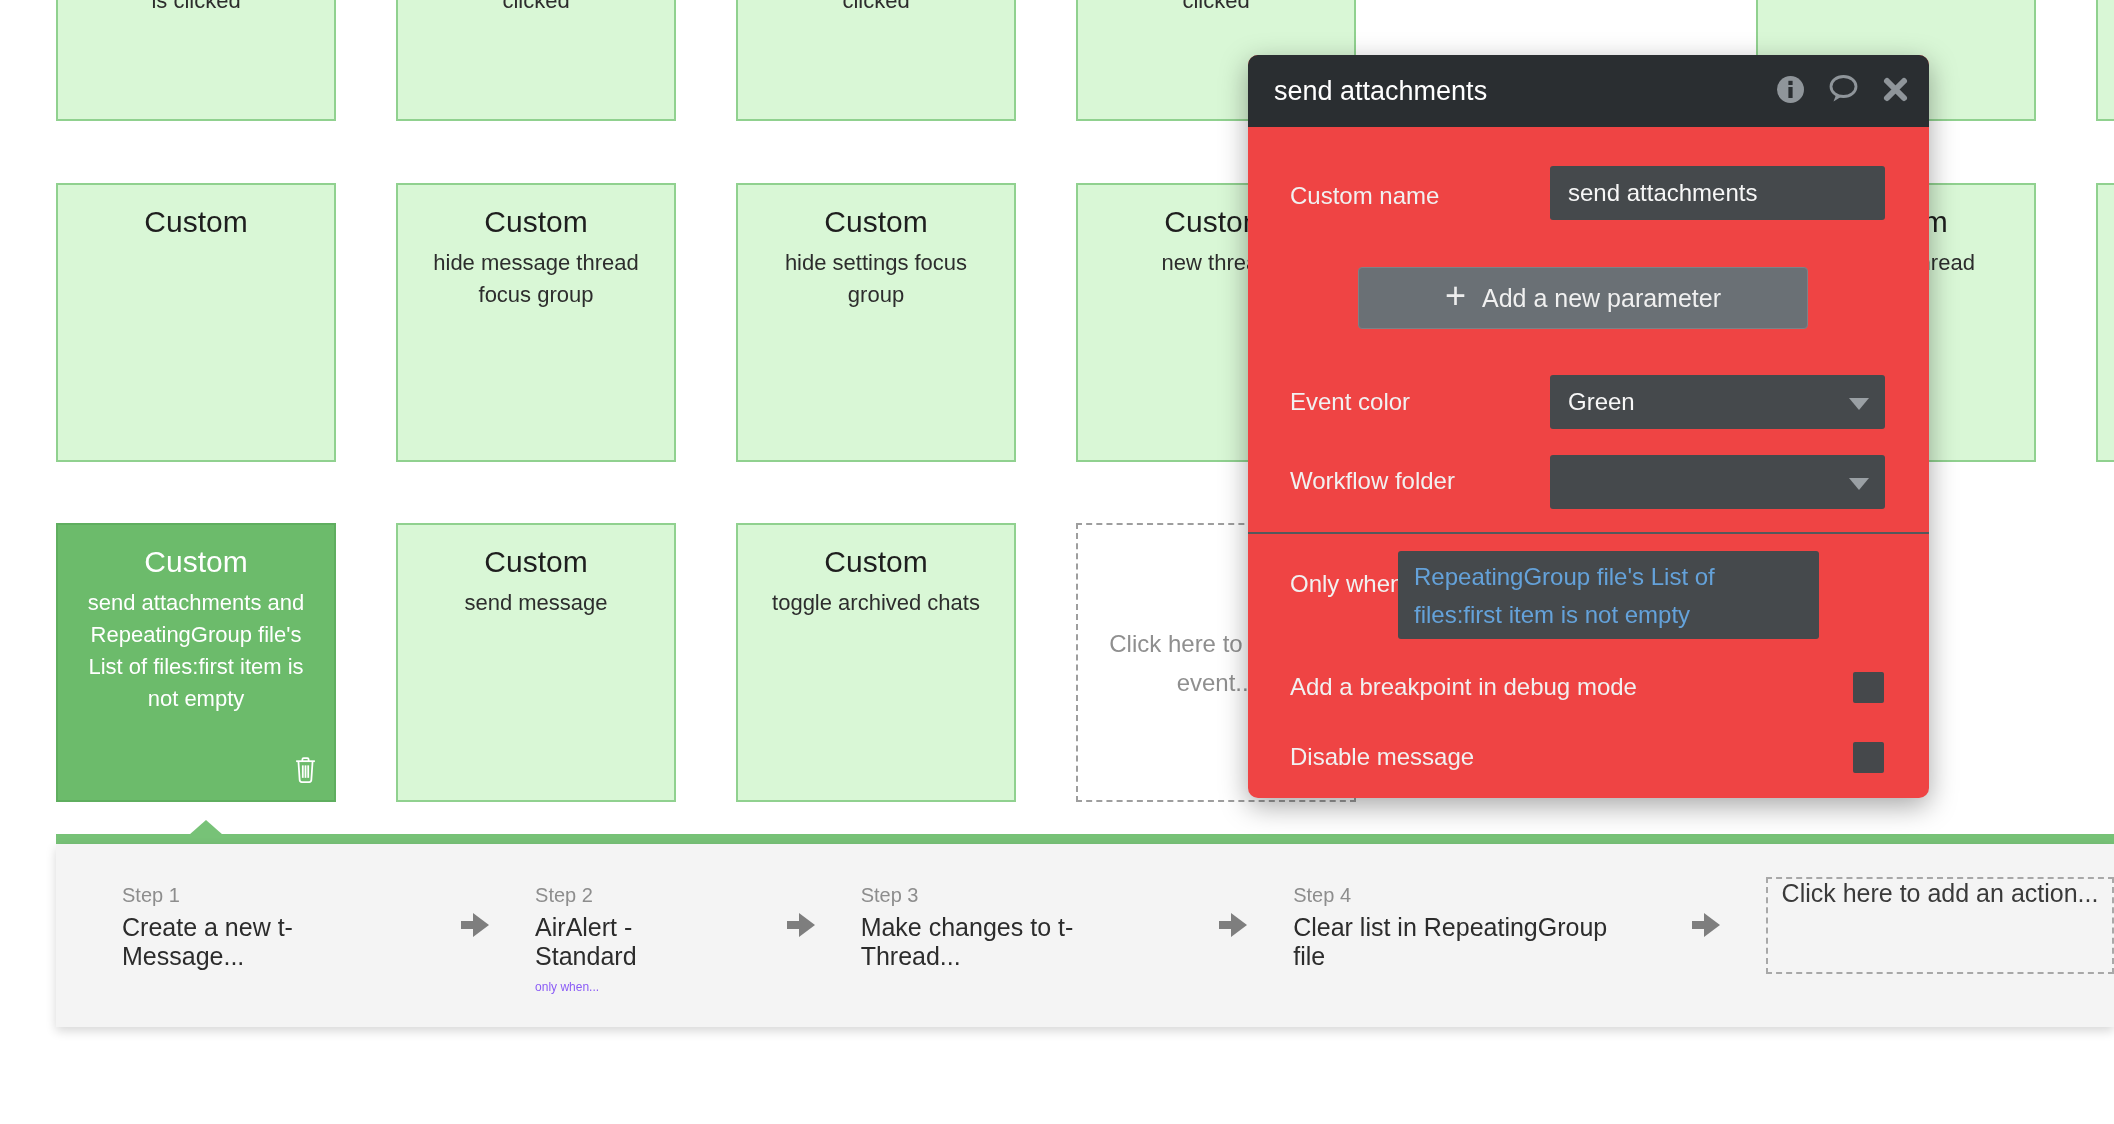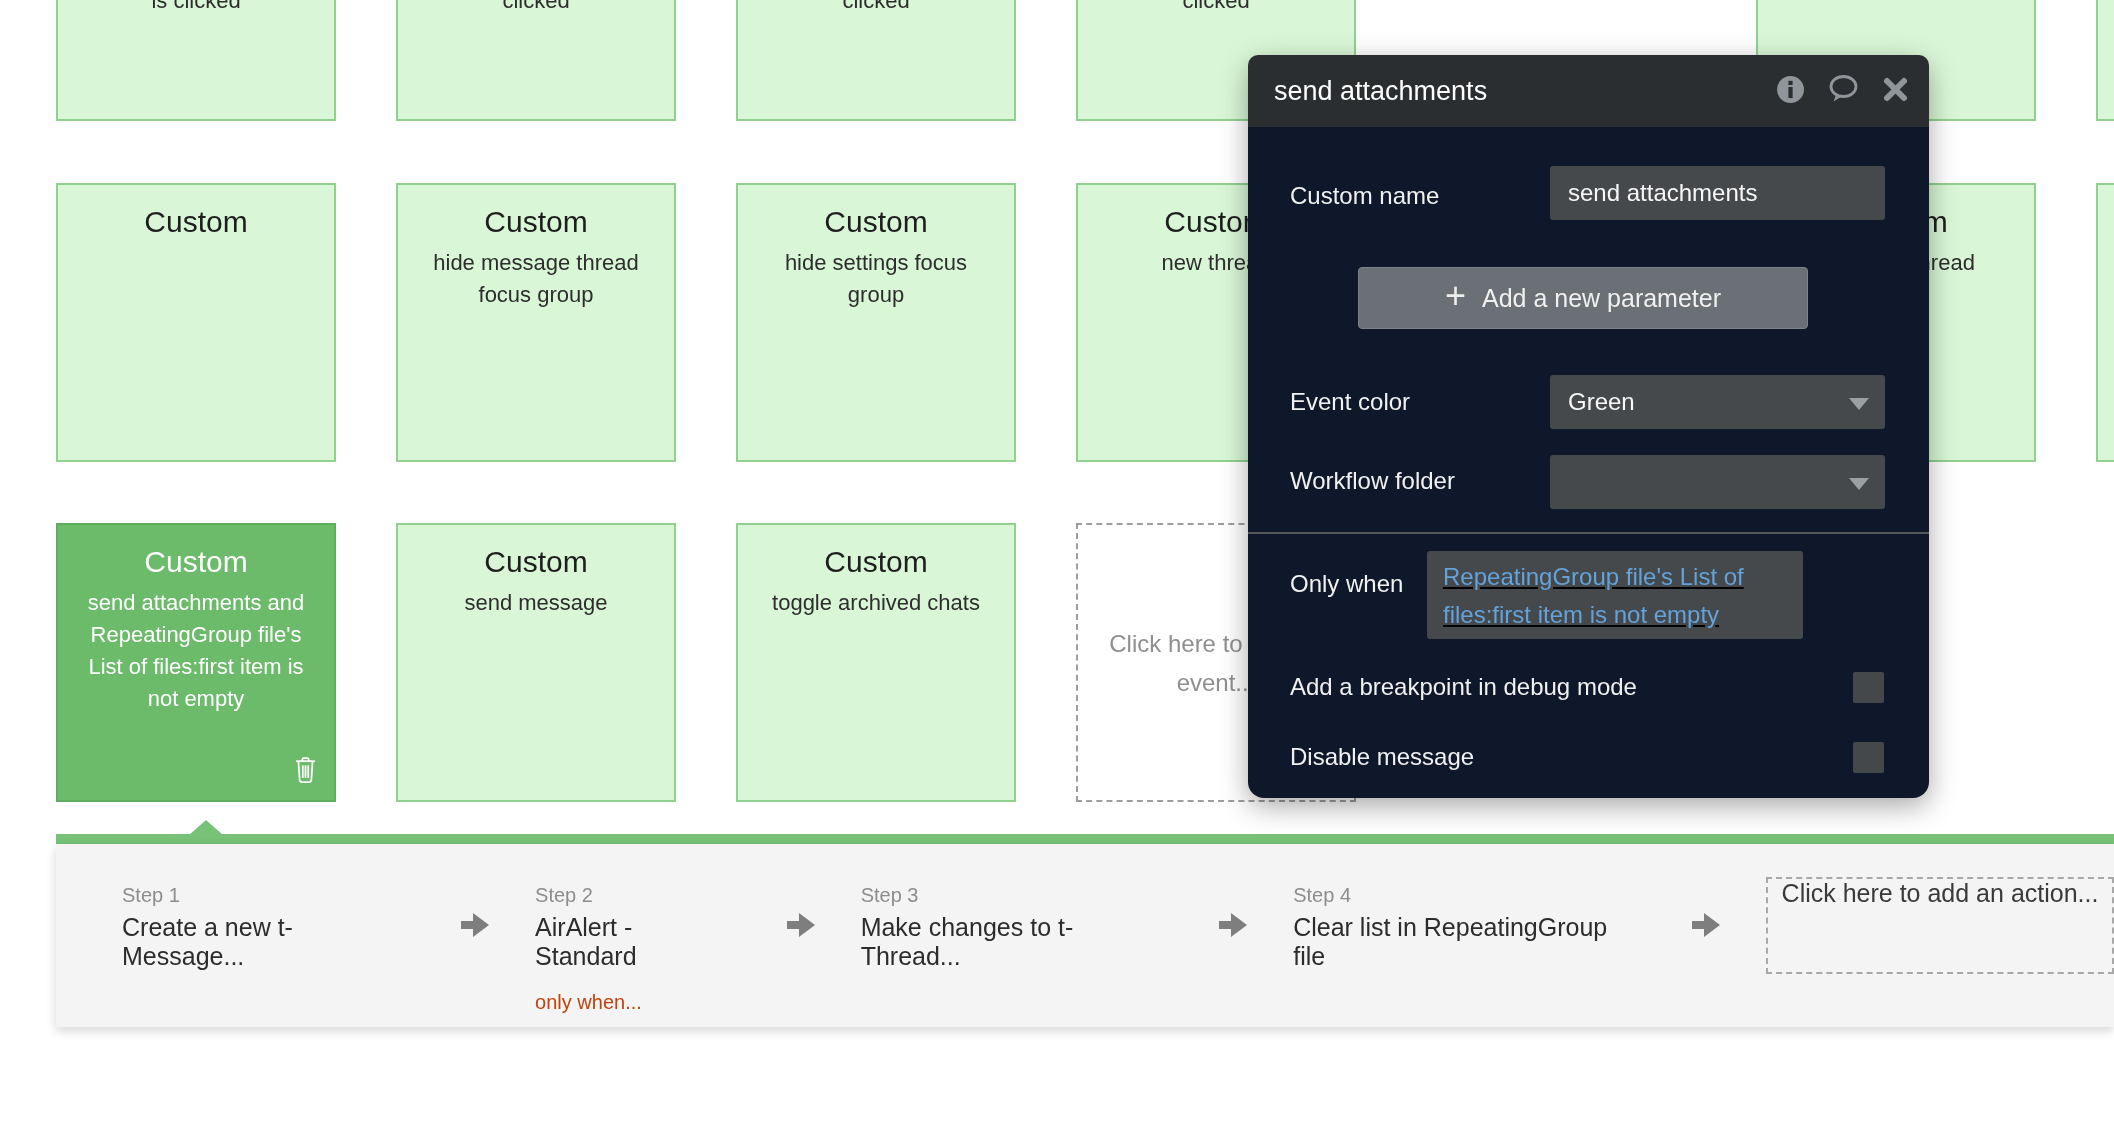--- a/index.html
+++ b/index.html
@@ -27,46 +27,46 @@
 
   
   .green-bar{position:absolute;left:56px;top:834px;width:2058px;height:10px;background:#77c277;z-index:2;}
   .notch{position:absolute;left:189px;top:820px;width:0;height:0;z-index:2;
         border-left:17px solid transparent;border-right:17px solid transparent;border-bottom:15px solid #77c277;}
   .panel{position:absolute;left:56px;top:844px;width:2058px;height:183px;background:#f4f4f4;
         box-shadow:0 4px 10px rgba(0,0,0,0.16);z-index:2;box-sizing:border-box;}
   .steps{display:flex;align-items:flex-start;padding:40px 0 0 66px;column-gap:44px;}
   .step .lbl{font-size:20px;color:#8d8d8d;margin-bottom:6px;}
   .step .ttl{font-size:25px;color:#2c2c2c;}
-  .step .sub{font-size:20px;color:#c2410c;margin-top:20px;min-height:0;}
+  .step .sub{font-size:12px;color:#8b5cf6;margin-top:9px;min-height:0;}
   .arrow{margin-top:26px;flex:none;}
   .add-action{margin-top:-7px;width:348px;height:97px;border:2px dashed #a8a8a8;box-sizing:border-box;
         display:flex;align-items:flex-start;justify-content:center;font-size:25px;color:#3a3a3a;flex:none;}
 
   
-  .modal{position:absolute;left:1248px;top:55px;width:681px;height:743px;background:#0f172a;
-        border-radius:16px;box-shadow:0 8px 28px rgba(0,0,0,0.35);z-index:10;}
+  .modal{position:absolute;left:1248px;top:55px;width:681px;height:743px;background:#ef4444;
+        border-radius:10px;box-shadow:0 8px 28px rgba(0,0,0,0.35);z-index:10;}
   .modal-header{height:72px;background:#2a2e31;border-radius:10px 10px 0 0;
         display:flex;align-items:center;padding:0 20px 0 26px;box-sizing:border-box;}
   .modal-title{flex:1;font-size:27px;color:#ffffff;}
   .hicons{display:flex;align-items:center;column-gap:22px;}
   .mlabel{position:absolute;left:42px;font-size:24px;color:#f1f1f1;}
   .mfield{position:absolute;background:#45494c;border-radius:3px;}
   .mfield .val{display:block;padding-left:18px;font-size:24px;color:#f7f7f7;line-height:54px;white-space:nowrap;}
   .minput{left:302px;top:111px;width:335px;height:54px;}
   .mdrop{left:302px;width:335px;height:54px;}
   .caret{position:absolute;right:16px;top:23px;width:0;height:0;
         border-left:10px solid transparent;border-right:10px solid transparent;border-top:12px solid #9aa0a4;}
   .param-btn{position:absolute;left:110px;top:212px;width:450px;height:62px;background:#6a7075;
         border:1px solid #7c8287;border-radius:4px;box-sizing:border-box;
         display:flex;align-items:center;justify-content:center;column-gap:16px;}
   .param-btn .plus{font-size:36px;color:#ededed;line-height:1;margin-top:-4px;}
   .param-btn .txt{font-size:25px;color:#f0f0f0;}
   .divider{position:absolute;left:0;right:0;top:477px;height:2px;background:#54585b;}
-  .onlywhen{left:179px;top:496px;width:376px;height:88px;text-decoration:underline;}
+  .onlywhen{left:150px;top:496px;width:421px;height:88px;}
   .onlywhen .blue{display:block;padding:7px 16px 0;font-size:24px;line-height:38px;color:#64a2da;}
   .checkbox{position:absolute;left:605px;width:31px;height:31px;background:#45484b;border-radius:2px;}
 </style>
 </head>
 <body>
 
 <div id="stage">
 
   <div class="card row1 c1">
     <div class="frag">is clicked</div>

